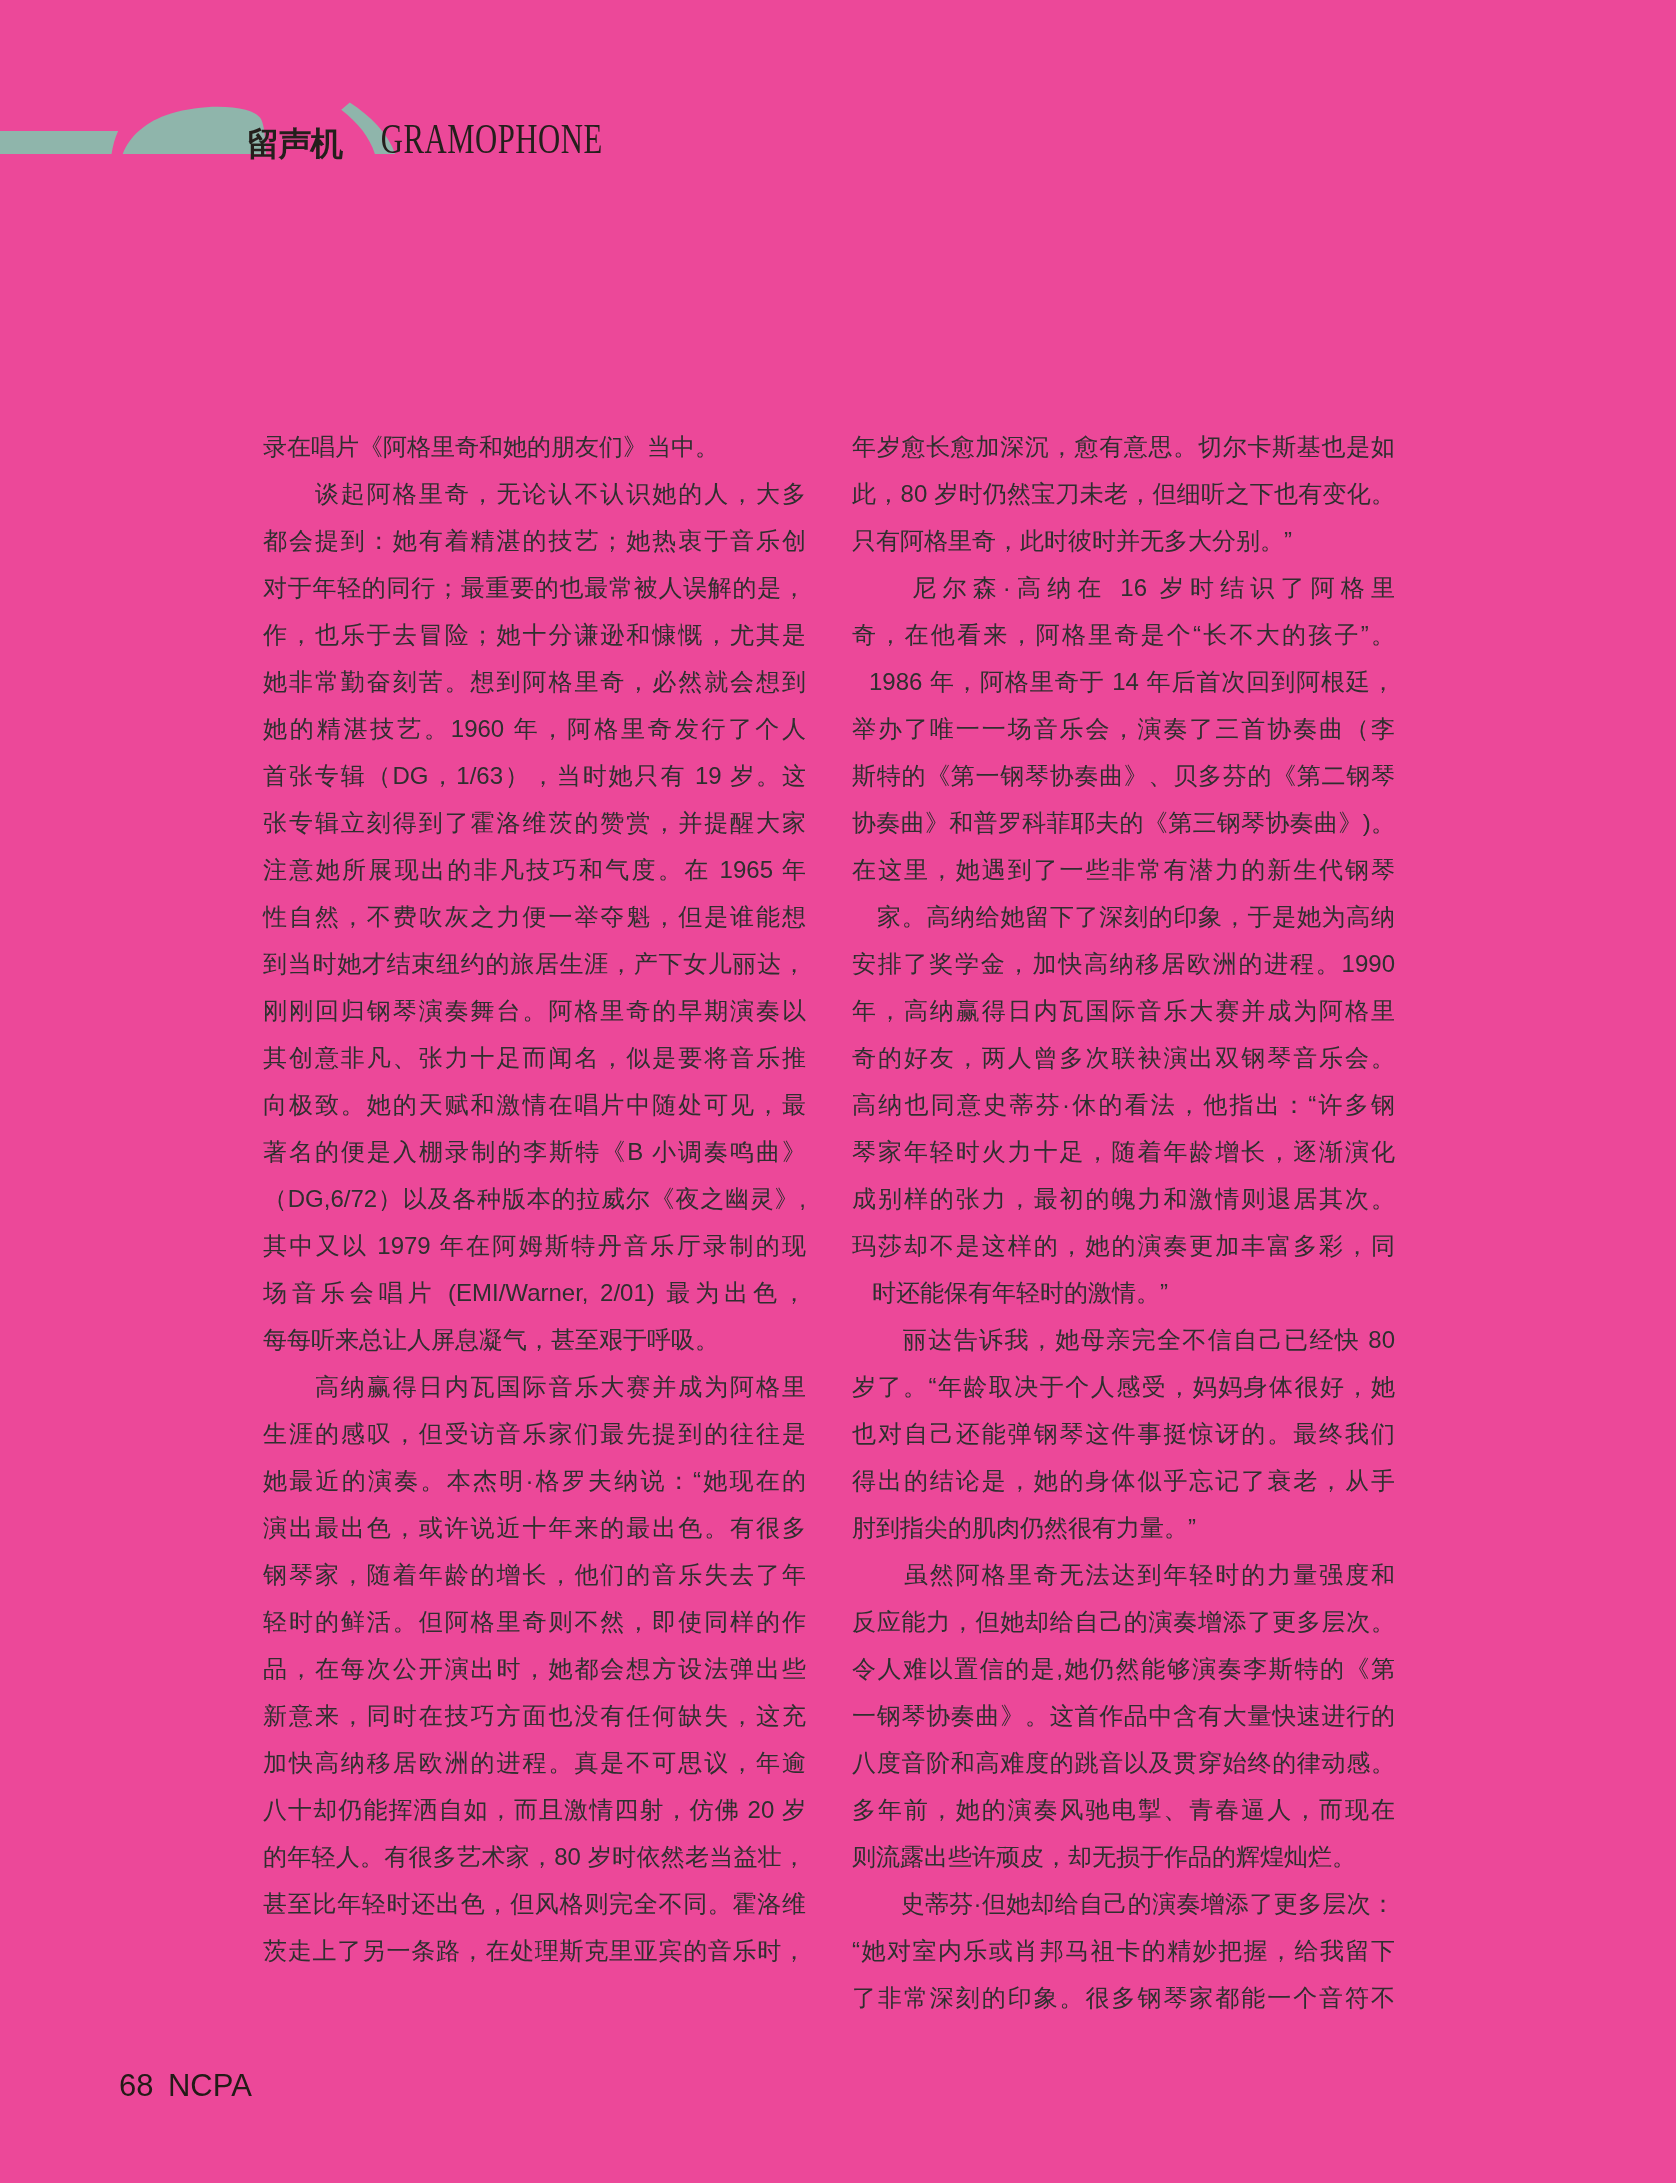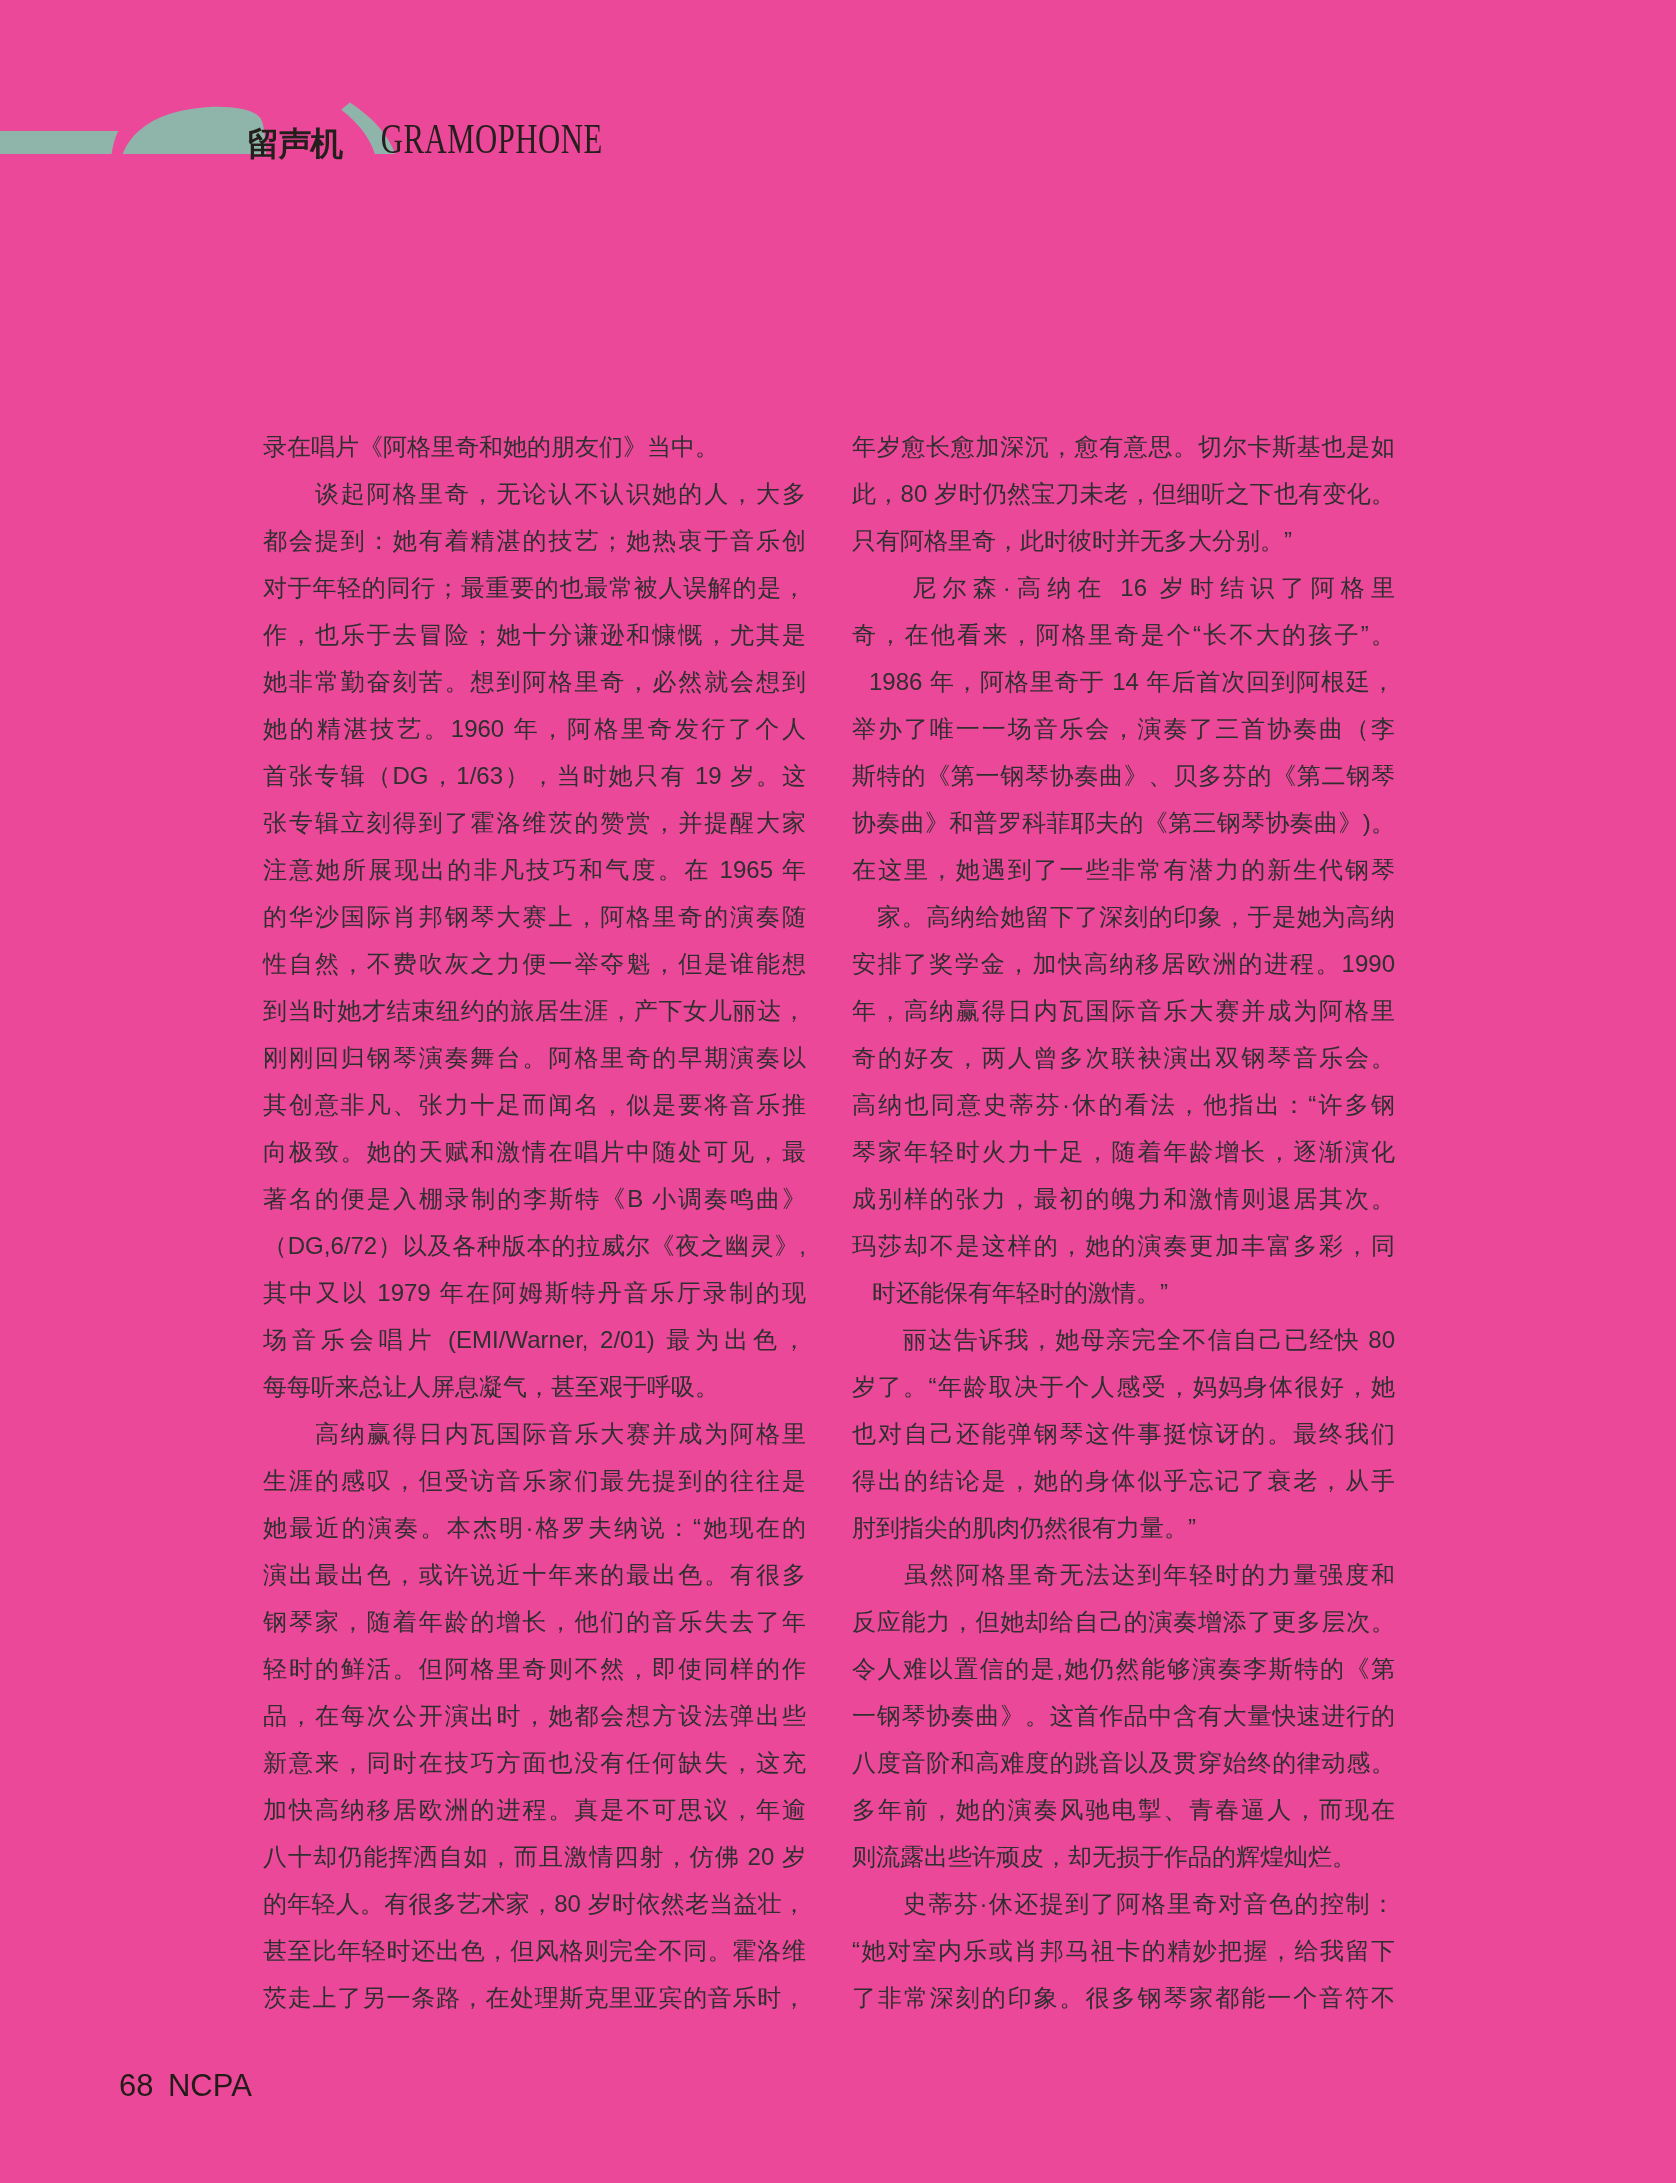--- a/index.html
+++ b/index.html
@@ -51,21 +51,20 @@
       <div class="line end" style="color: rgb(47, 47, 47);">录在唱片《阿格里奇和她的朋友们》当中。</div>
       <div class="line" style="color: rgb(47, 47, 47);">　　谈起阿格里奇，无论认不认识她的人，大多</div>
       <div class="line" style="color: rgb(47, 47, 47);">都会提到：她有着精湛的技艺；她热衷于音乐创</div>
       <div class="line" style="color: rgb(47, 47, 47);">对于年轻的同行；最重要的也最常被人误解的是，</div>
       <div class="line" style="color: rgb(47, 47, 47);">作，也乐于去冒险；她十分谦逊和慷慨，尤其是</div>
       <div class="line" style="color: rgb(47, 47, 47);">她非常勤奋刻苦。想到阿格里奇，必然就会想到</div>
       <div class="line" style="color: rgb(47, 47, 47);">她的精湛技艺。1960 年，阿格里奇发行了个人</div>
       <div class="line" style="color: rgb(47, 47, 47);">首张专辑（DG，1/63），当时她只有 19 岁。这</div>
       <div class="line" style="color: rgb(47, 47, 47);">张专辑立刻得到了霍洛维茨的赞赏，并提醒大家</div>
       <div class="line" style="color: rgb(47, 47, 47);">注意她所展现出的非凡技巧和气度。在 1965 年</div>
-      <div class="line" style="color: rgb(47, 47, 47);">的华沙国际肖邦钢琴大赛上，阿格里奇的演奏随</div>
       <div class="line" style="color: rgb(47, 47, 47);">性自然，不费吹灰之力便一举夺魁，但是谁能想</div>
       <div class="line" style="color: rgb(47, 47, 47);">到当时她才结束纽约的旅居生涯，产下女儿丽达，</div>
       <div class="line" style="color: rgb(47, 47, 47);">刚刚回归钢琴演奏舞台。阿格里奇的早期演奏以</div>
       <div class="line" style="color: rgb(47, 47, 47);">其创意非凡、张力十足而闻名，似是要将音乐推</div>
       <div class="line" style="color: rgb(47, 47, 47);">向极致。她的天赋和激情在唱片中随处可见，最</div>
       <div class="line" style="color: rgb(47, 47, 47);">著名的便是入棚录制的李斯特《B 小调奏鸣曲》</div>
       <div class="line" style="color: rgb(47, 47, 47);">（DG,6/72）以及各种版本的拉威尔《夜之幽灵》,</div>
       <div class="line" style="color: rgb(47, 47, 47);">其中又以 1979 年在阿姆斯特丹音乐厅录制的现</div>
       <div class="line" style="color: rgb(47, 47, 47);">场音乐会唱片 (EMI/Warner, 2/01) 最为出色，</div>
       <div class="line end" style="color: rgb(47, 47, 47);">每每听来总让人屏息凝气，甚至艰于呼吸。</div>
@@ -108,21 +107,21 @@
       <div class="line" style="color: rgb(47, 47, 47);">也对自己还能弹钢琴这件事挺惊讶的。最终我们</div>
       <div class="line" style="color: rgb(47, 47, 47);">得出的结论是，她的身体似乎忘记了衰老，从手</div>
       <div class="line end" style="color: rgb(47, 47, 47);">肘到指尖的肌肉仍然很有力量。”</div>
       <div class="line" style="color: rgb(47, 47, 47);">　　虽然阿格里奇无法达到年轻时的力量强度和</div>
       <div class="line" style="color: rgb(47, 47, 47);">反应能力，但她却给自己的演奏增添了更多层次。</div>
       <div class="line" style="color: rgb(47, 47, 47);">令人难以置信的是,她仍然能够演奏李斯特的《第</div>
       <div class="line" style="color: rgb(47, 47, 47);">一钢琴协奏曲》。这首作品中含有大量快速进行的</div>
       <div class="line" style="color: rgb(47, 47, 47);">八度音阶和高难度的跳音以及贯穿始终的律动感。</div>
       <div class="line" style="color: rgb(47, 47, 47);">多年前，她的演奏风驰电掣、青春逼人，而现在</div>
       <div class="line end" style="color: rgb(47, 47, 47);">则流露出些许顽皮，却无损于作品的辉煌灿烂。</div>
-      <div class="line" style="color: rgb(47, 47, 47);">　　史蒂芬·休还提到了阿格里奇对音色的控制：</div>
+      <div class="line" style="color: rgb(47, 47, 47);">　　史蒂芬·但她却给自己的演奏增添了更多层次：</div>
       <div class="line" style="color: rgb(47, 47, 47);">“她对室内乐或肖邦马祖卡的精妙把握，给我留下</div>
       <div class="line" style="color: rgb(47, 47, 47);">了非常深刻的印象。很多钢琴家都能一个音符不</div>
     </div>
 
   <div class="footer">
     <span>68</span>
     <span>NCPA</span>
   </div>
 
 </div>

